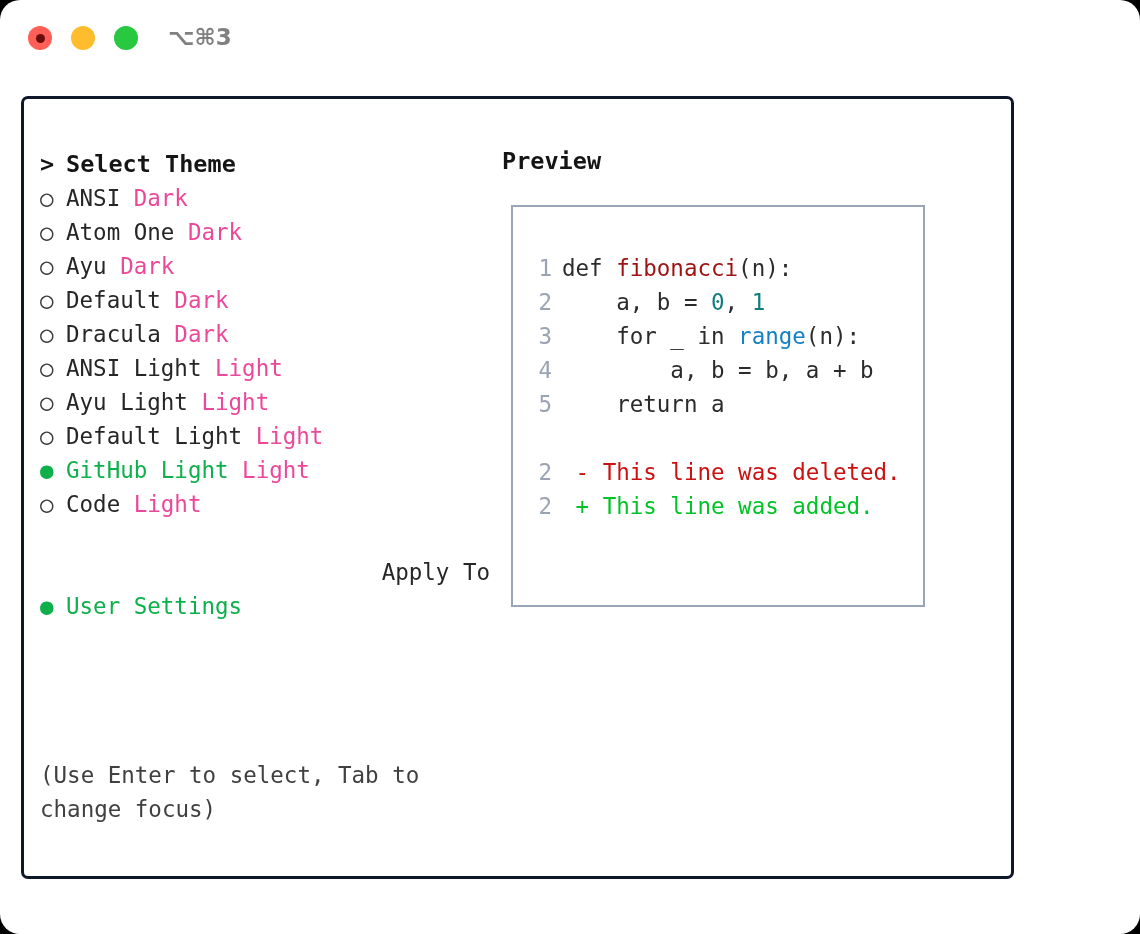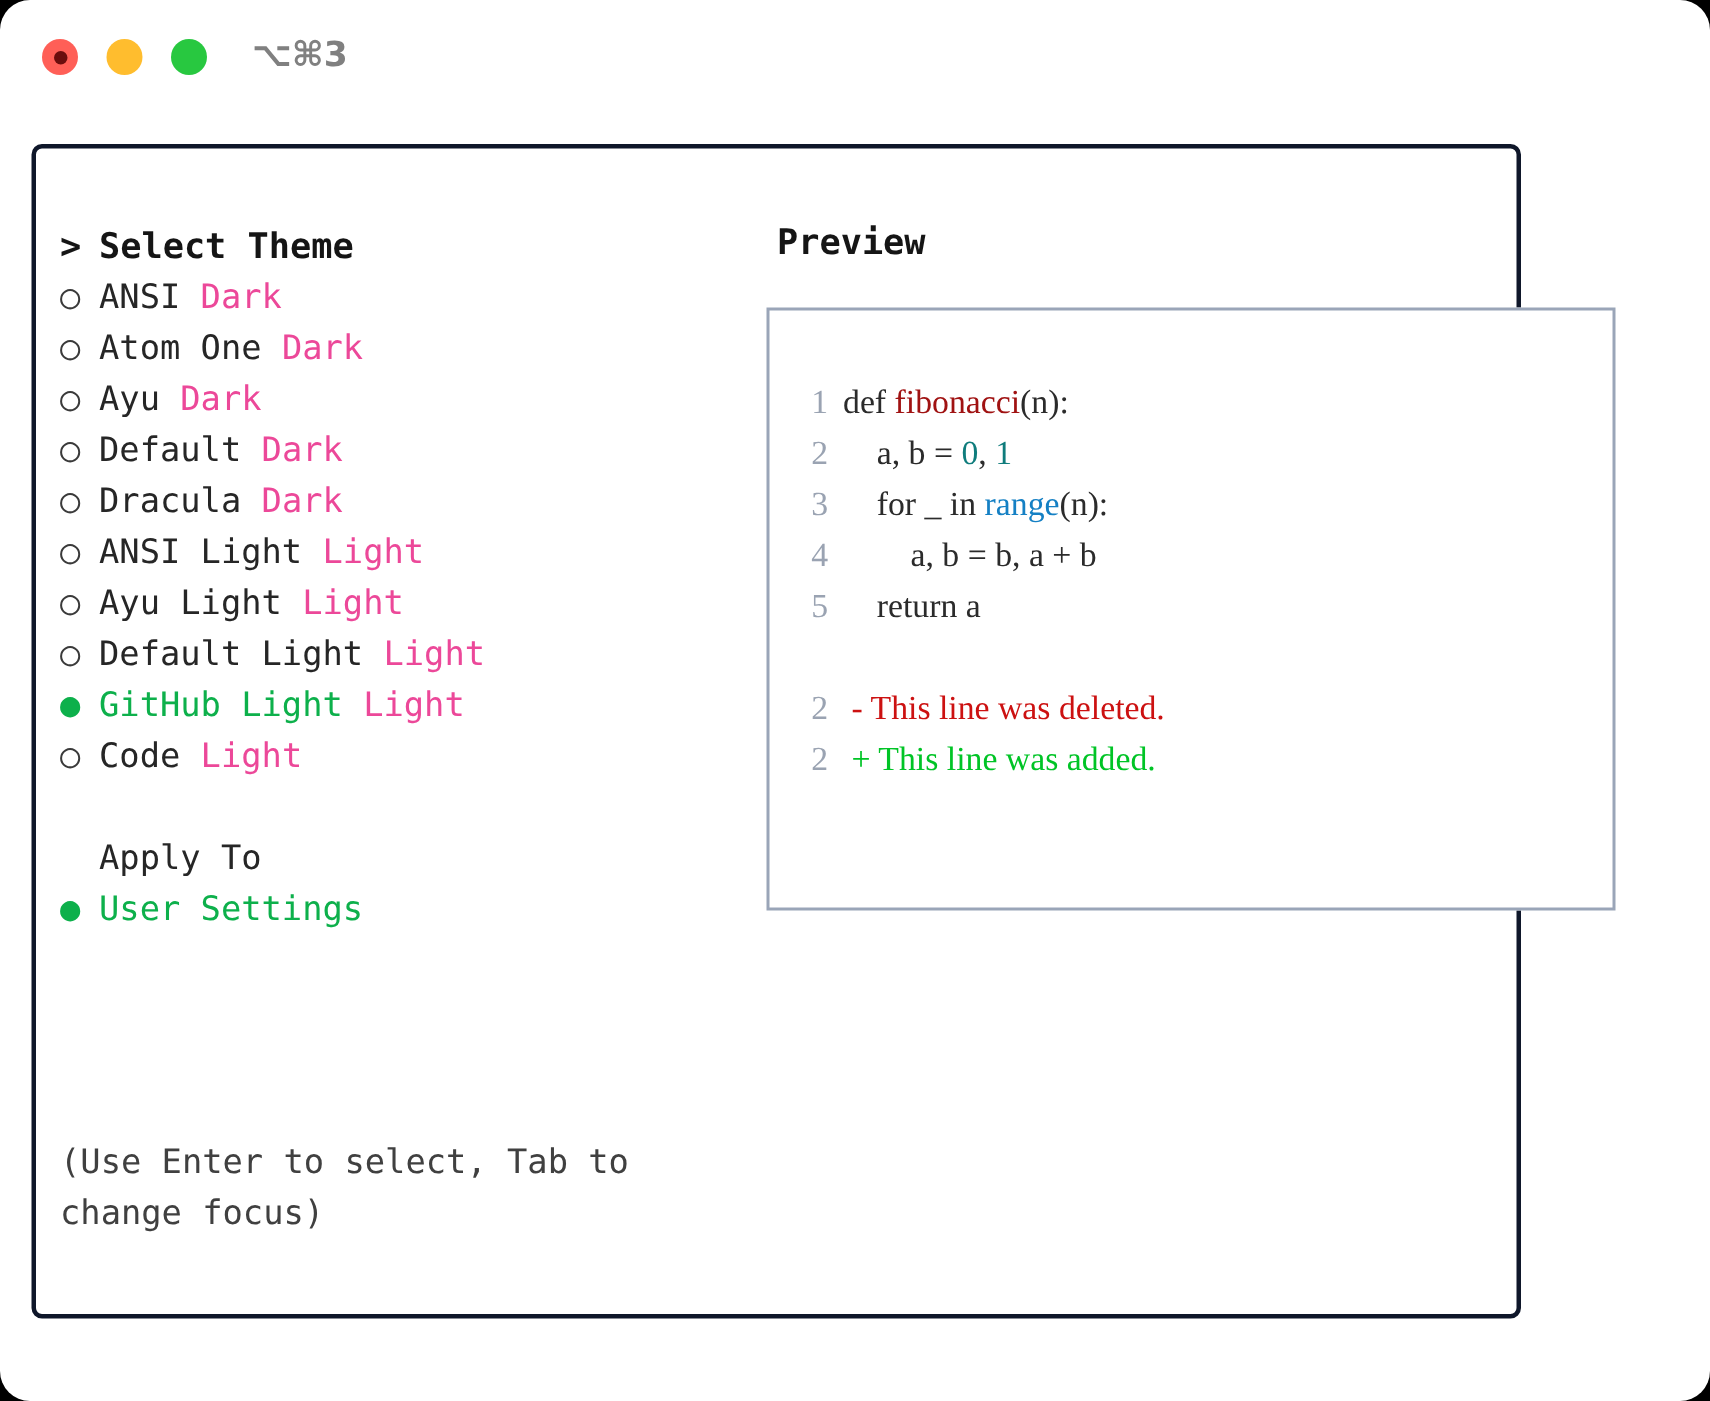--- a/index.html
+++ b/index.html
@@ -96,51 +96,50 @@
   .theme-name { color: #262626; }
   .theme-name.sel { color: #0db04b; }
   .tag { color: #ec4899; }
 
   .section-title {
     font-size: 22.5px;
     color: #262626;
     height: 34px;
     line-height: 34px;
     padding-left: 26px;
+    text-align: right;
   }
 
   .spacer-34 { height: 34px; }
 
   #hint {
     position: absolute;
     left: 16px; top: 659px;
     width: 410px;
     font-size: 22.5px;
     line-height: 34px;
     color: #404040;
   }
 
   
   #preview-label {
     position: absolute;
     left: 478px; top: 48px;
     font-size: 23.5px;
     font-weight: bold;
     color: #151515;
-    margin-left: 16px;
   }
 
   #preview-box {
     position: absolute;
     left: 487px; top: 106px;
-    width: 566px;
+    width: 414px;
     height: 402px;
     border: 2px solid #9aa5b8;
     background: #ffffff;
-    font-family: Liberation Serif, serif;
   }
 
   #code {
     position: absolute;
     left: 13px; top: 44px;
     font-size: 22.5px;
     line-height: 34px;
   }
 
   .cline { white-space: pre; height: 34px; line-height: 34px; }

